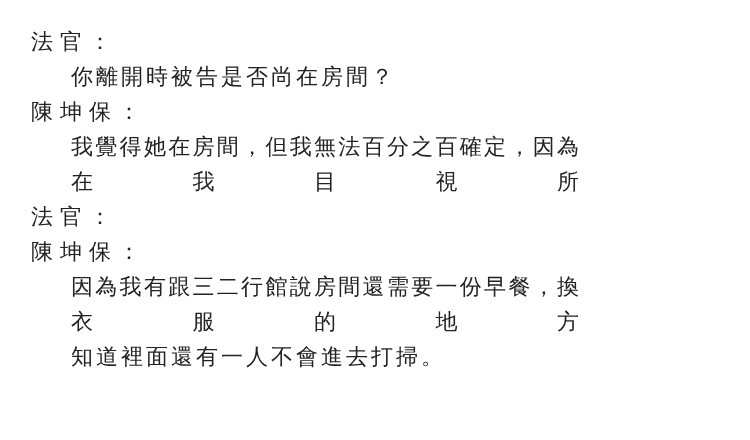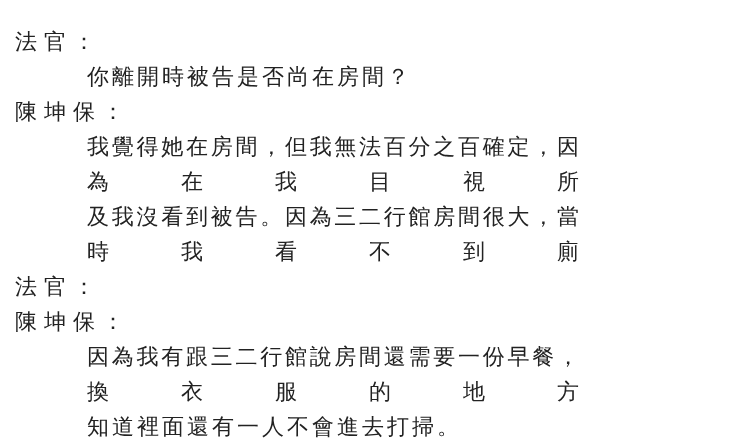--- a/index.html
+++ b/index.html
@@ -9,35 +9,35 @@
   }
   body {
     width: 750px;
     height: 440px;
     overflow: hidden;
   }
   .page {
     box-sizing: border-box;
     width: 608px;
     height: 440px;
-    padding: 24px 27px 0 15px;
+    padding: 24px 27px 0 31px;
     font-family: "Liberation Serif", "DejaVu Serif", serif;
     font-size: 22px;
     line-height: 35px;
     color: #222222;
   }
   .line {
     min-height: 35px;
   }
   .speaker {
     letter-spacing: 7px;
     white-space: nowrap;
   }
   .content {
-    margin-left: 72px;
+    margin-left: 40px;
     letter-spacing: 3px;
     white-space: nowrap;
   }
   .content.full {
     white-space: normal;
     letter-spacing: 2px;
     text-align: justify;
     text-align-last: justify;
     text-justify: inter-character;
   }
@@ -48,21 +48,20 @@
 <main class="page" style="color: rgb(34, 34, 34);">
 
   <section class="turn">
     <div class="line speaker">法官：</div>
     <div class="line content">你離開時被告是否尚在房間？</div>
   </section>
 
   <section class="turn">
     <div class="line speaker">陳坤保：</div>
     <div class="line content full">我覺得她在房間，但我無法百分之百確定，因為在我目視所</div>
-    <div class="line content full">及我沒看到被告。因為三二行館房間很大，當時我看不到廁</div>
   </section>
 
   <section class="turn">
     <div class="line speaker">法官：</div>
   </section>
 
   <section class="turn">
     <div class="line speaker">陳坤保：</div>
     <div class="line content full">因為我有跟三二行館說房間還需要一份早餐，換衣服的地方</div>
     <div class="line content">知道裡面還有一人不會進去打掃。</div>

